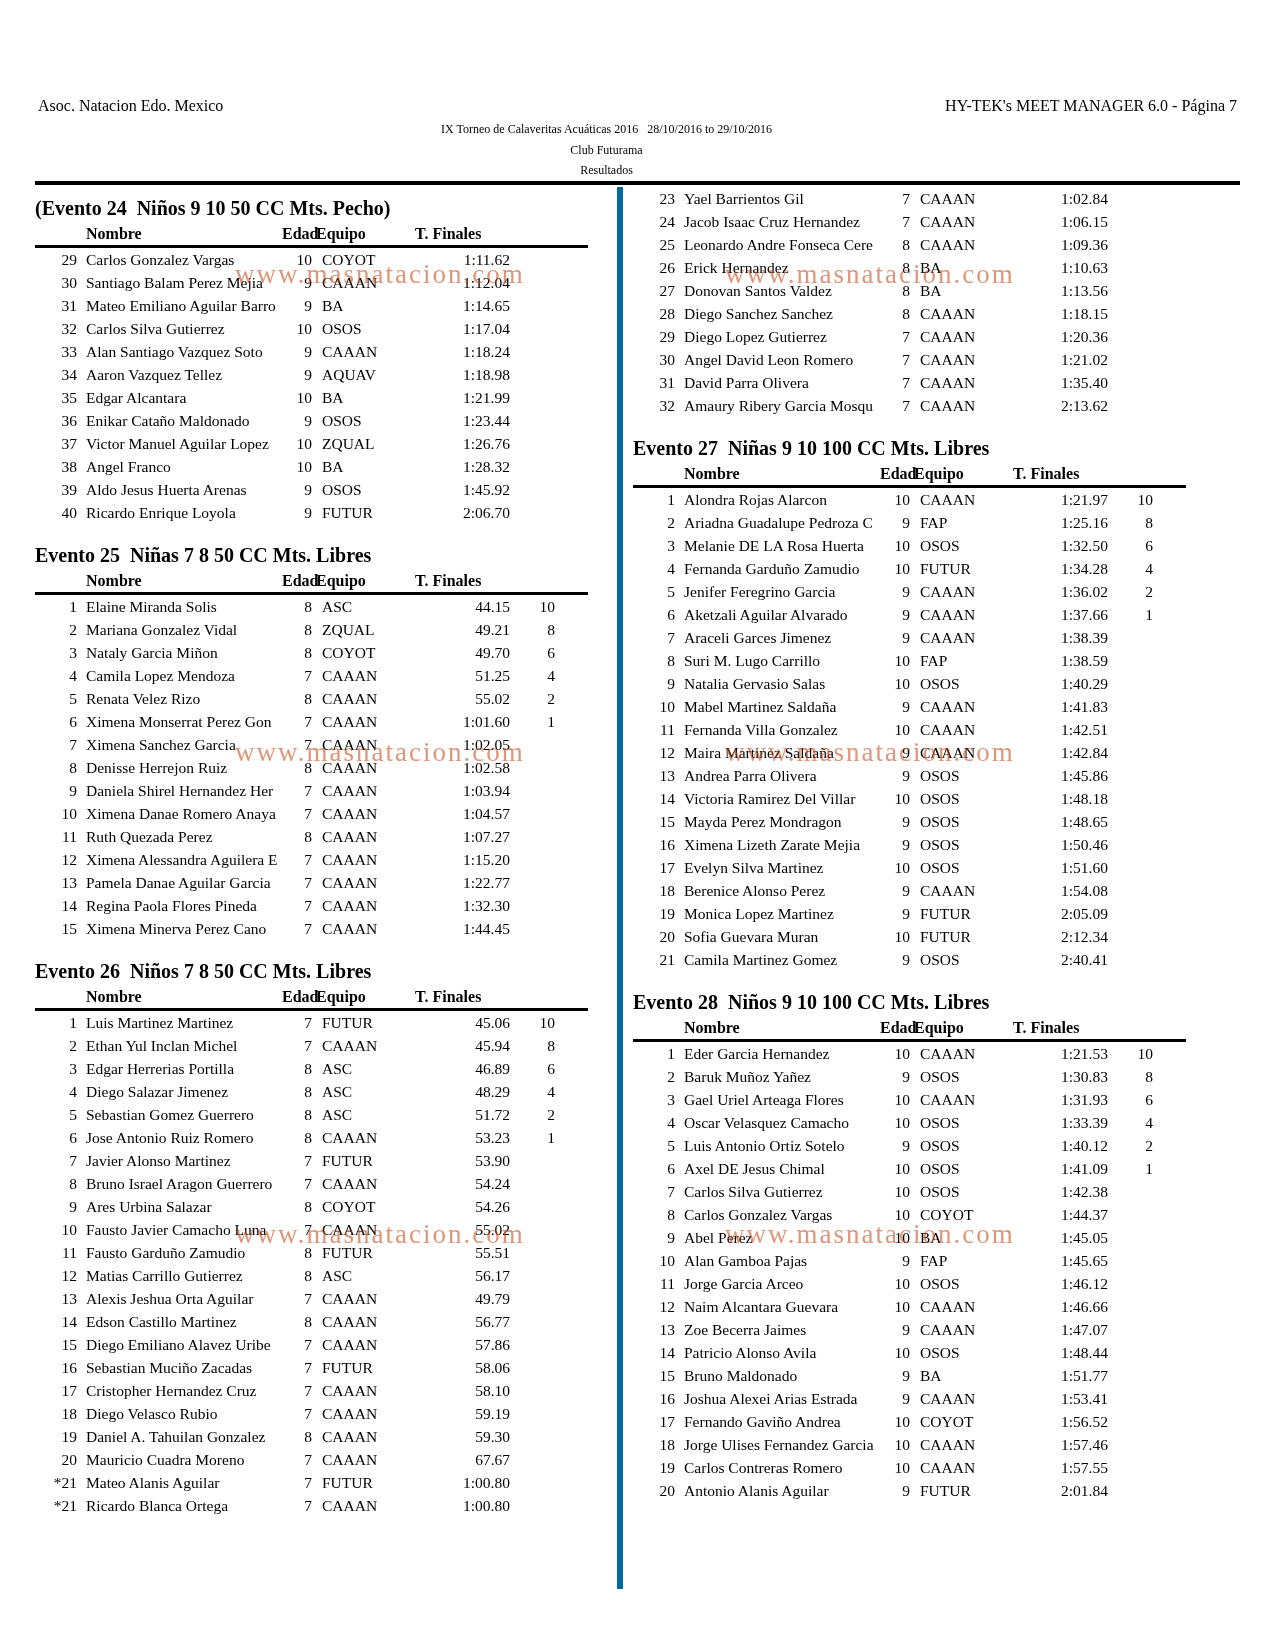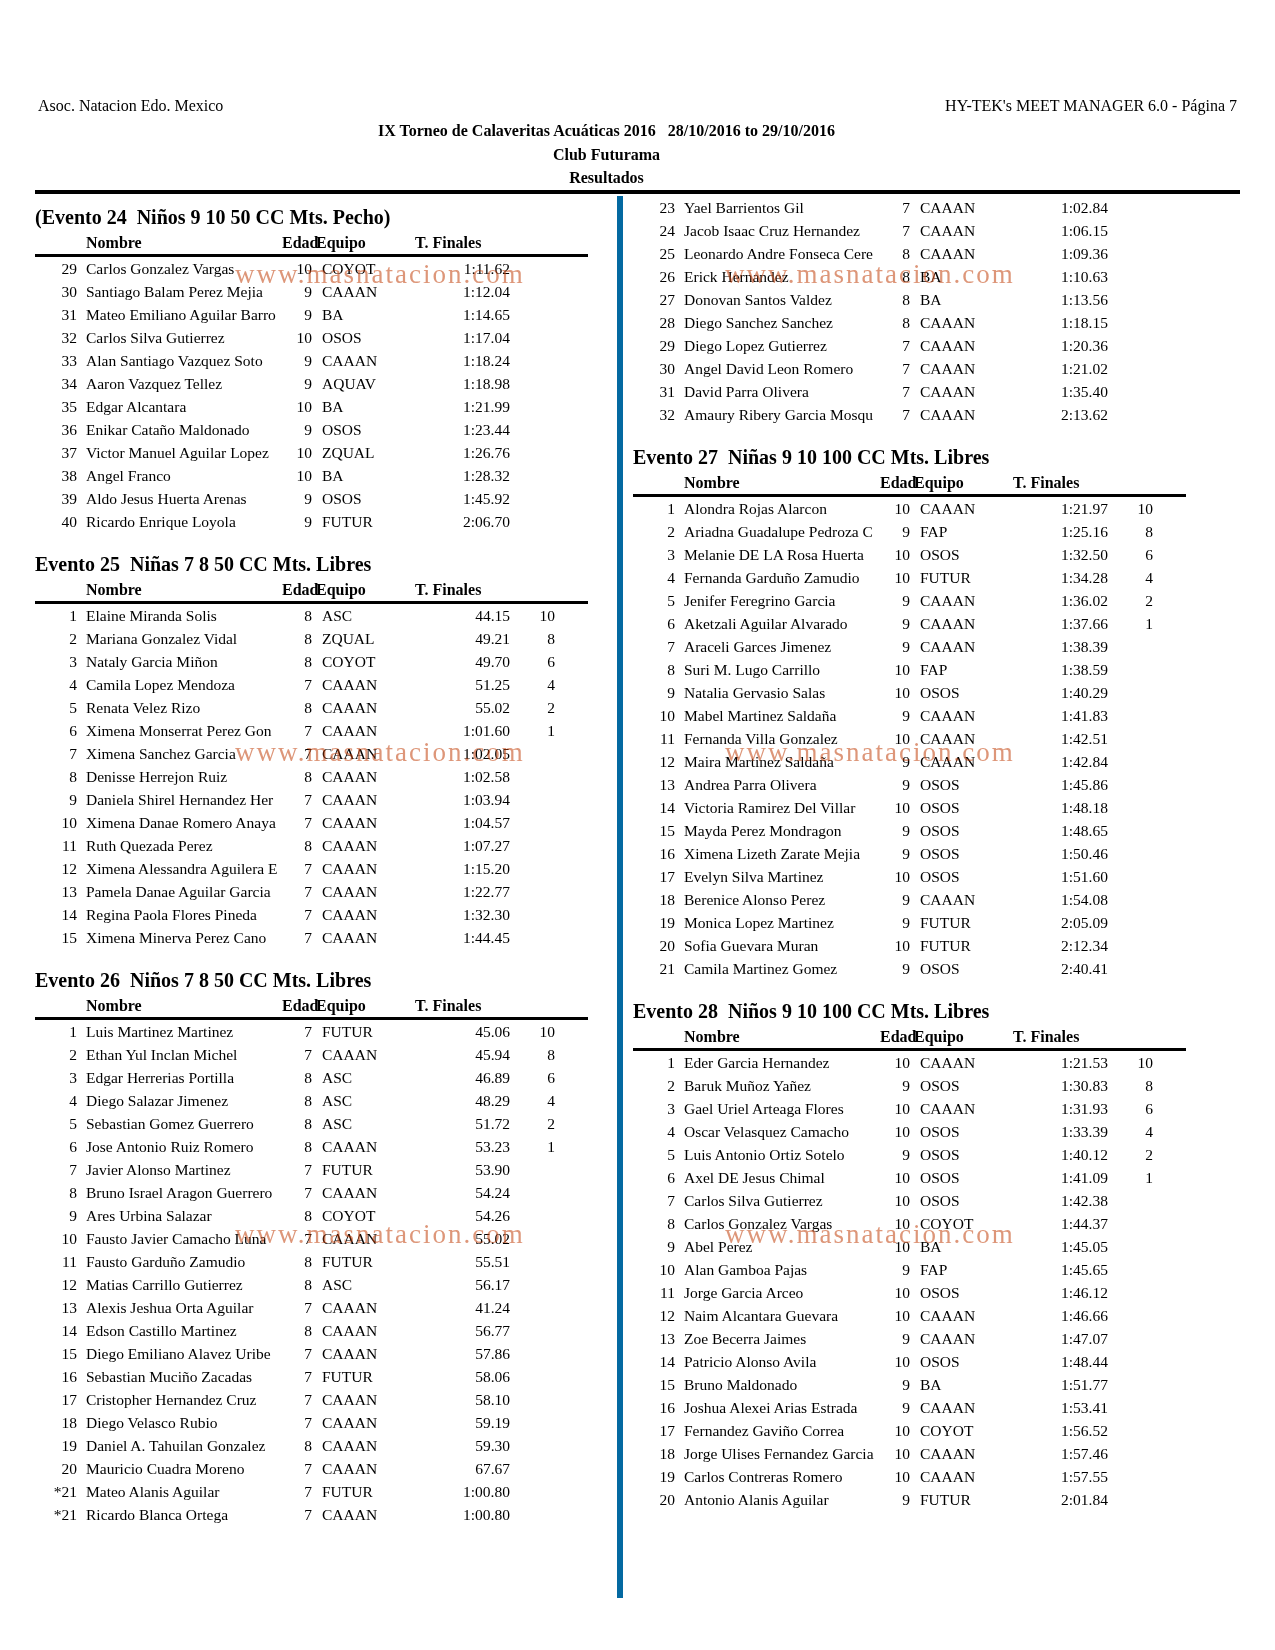--- a/index.html
+++ b/index.html
@@ -5,21 +5,21 @@
   html,body { margin:0; padding:0; background:#ffffff; }
   .page {
     position:relative; width:1275px; height:1650px; background:#fff;
     font-family:"Liberation Serif","DejaVu Serif",serif; color:#000; overflow:hidden;margin-top:37px;
   }
   .masthead {
     display:flex; justify-content:space-between;
     padding:60px 38px 0 38px; font-size:16px;
   }
   .centered-wrap { padding-right:62px; }
-  .center-line { text-align:center; font-weight:bold; font-size:16px; white-space:pre; }
+  .center-line { text-align:center; font-weight:normal; font-size:12px; white-space:pre; }
   .t1 { margin-top:7px; }
   .t2 { margin-top:6px; }
   .t3 { margin-top:5px; }
   .top-rule { margin:3px 35px 0 35px; height:4px; background:#000; }
   .content {
     display:flex; align-items:flex-start;
     padding:2px 0 0 35px; position:relative;
   }
   .col-left  { width:582px; }
   .col-right { width:600px; border-left:6px solid #0369a1; padding-left:10px; min-height:1402px; }
@@ -412,21 +412,21 @@
             <span class="c-age">8</span>
             <span class="c-team">ASC</span>
             <span class="c-time">56.17</span>
             <span class="c-pts"></span>
           </div>
           <div class="row">
             <span class="c-place">13</span>
             <span class="c-name">Alexis Jeshua Orta Aguilar</span>
             <span class="c-age">7</span>
             <span class="c-team">CAAAN</span>
-            <span class="c-time">41.24</span>
+            <span class="c-time">49.79</span>
             <span class="c-pts"></span>
           </div>
           <div class="row">
             <span class="c-place">14</span>
             <span class="c-name">Edson Castillo Martinez</span>
             <span class="c-age">8</span>
             <span class="c-team">CAAAN</span>
             <span class="c-time">56.77</span>
             <span class="c-pts"></span>
           </div>
@@ -887,21 +887,21 @@
           <div class="row">
             <span class="c-place">16</span>
             <span class="c-name">Joshua Alexei Arias Estrada</span>
             <span class="c-age">9</span>
             <span class="c-team">CAAAN</span>
             <span class="c-time">1:53.41</span>
             <span class="c-pts"></span>
           </div>
           <div class="row">
             <span class="c-place">17</span>
-            <span class="c-name">Fernandez Gaviño Correa</span>
+            <span class="c-name">Fernando Gaviño Andrea</span>
             <span class="c-age">10</span>
             <span class="c-team">COYOT</span>
             <span class="c-time">1:56.52</span>
             <span class="c-pts"></span>
           </div>
           <div class="row">
             <span class="c-place">18</span>
             <span class="c-name">Jorge Ulises Fernandez Garcia</span>
             <span class="c-age">10</span>
             <span class="c-team">CAAAN</span>

